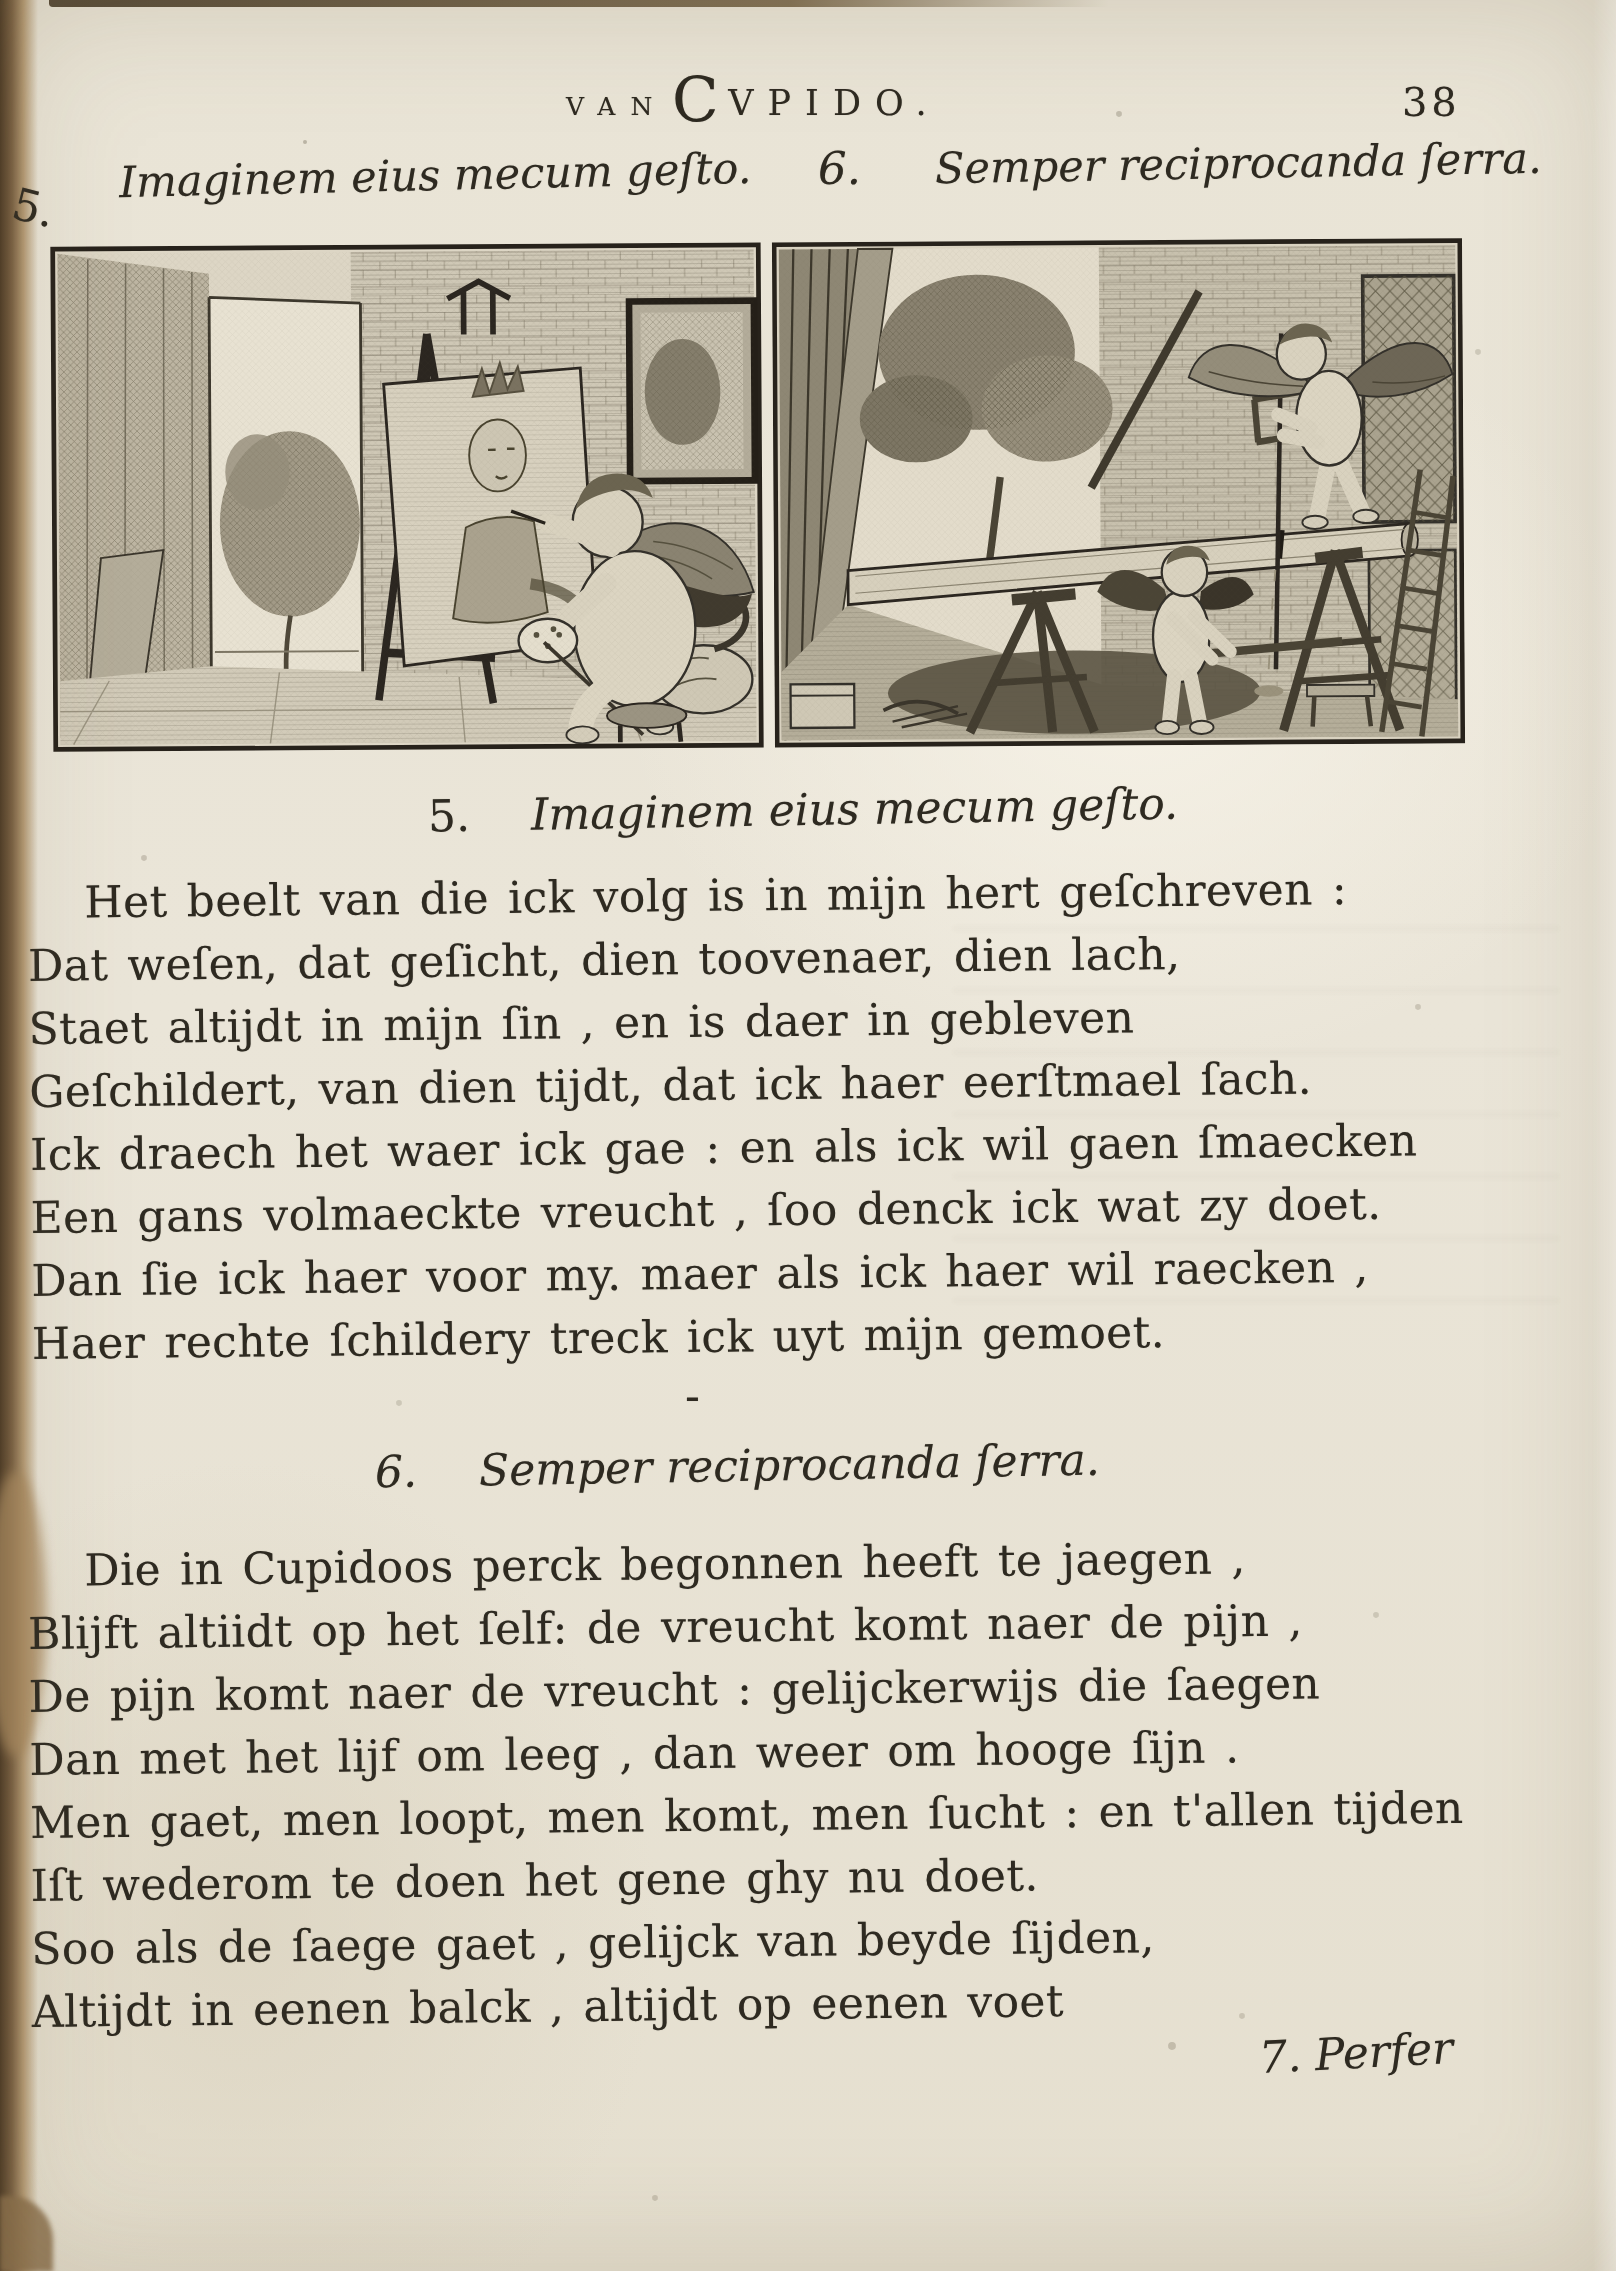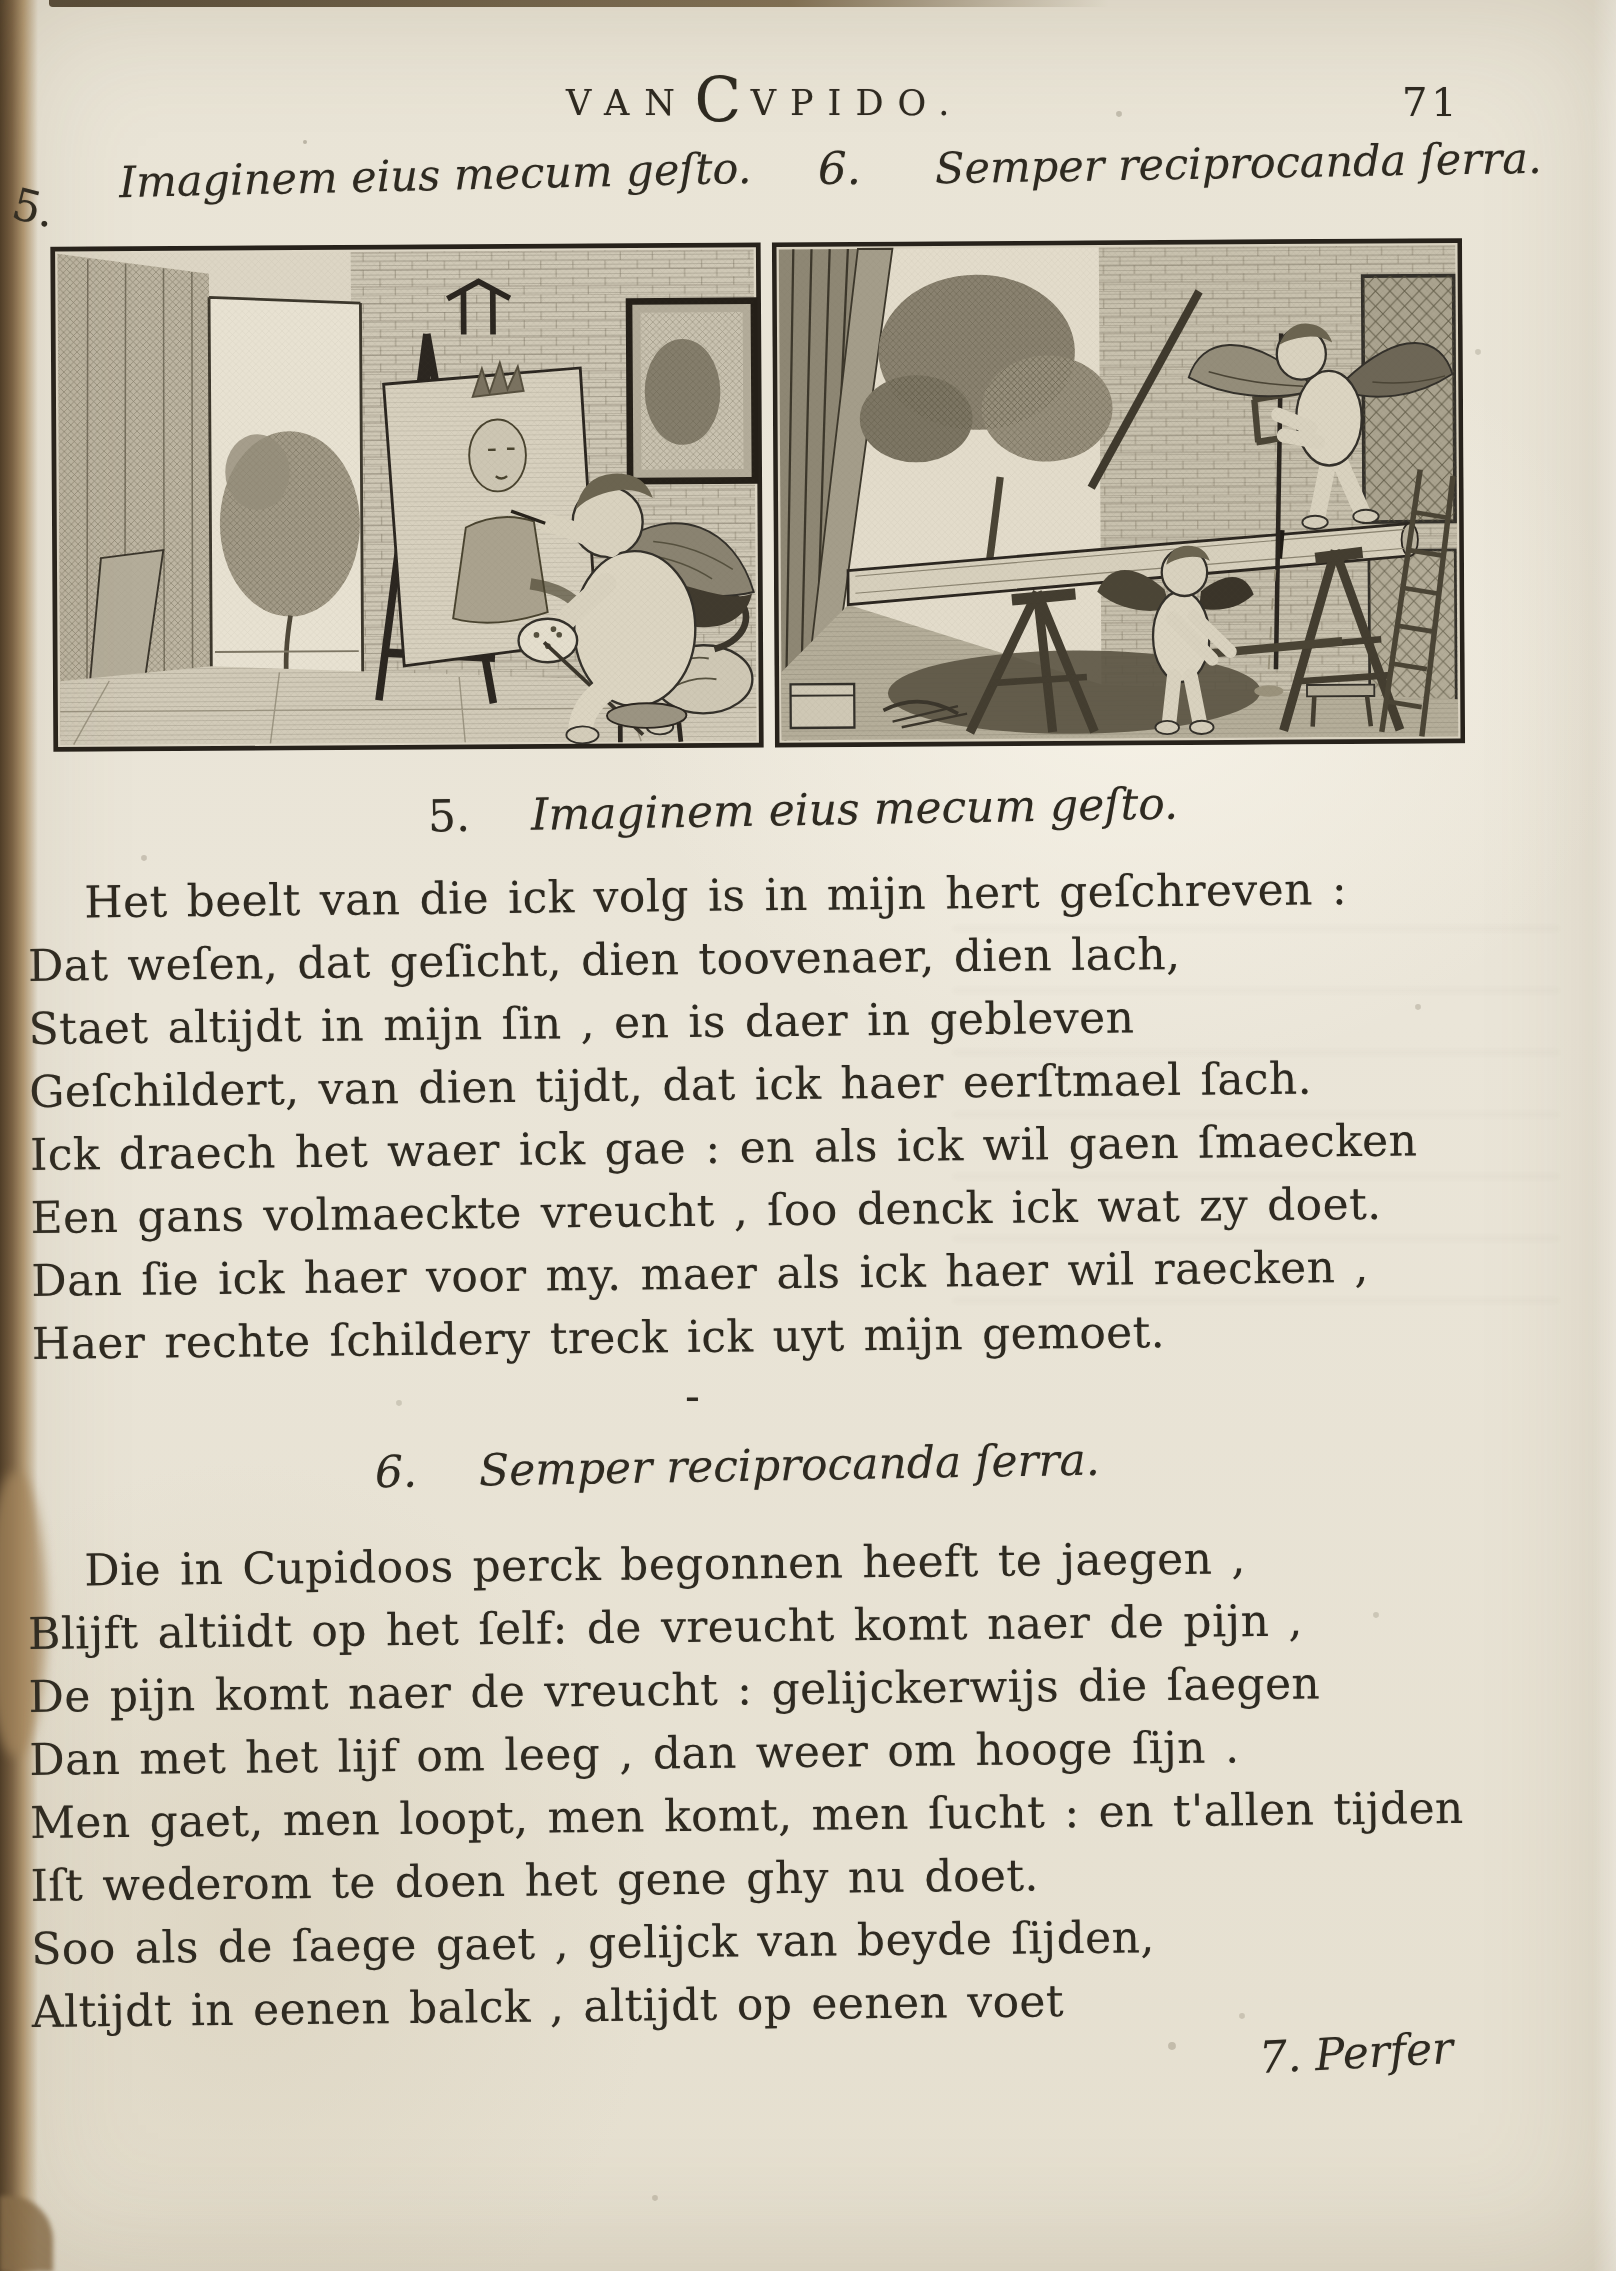--- a/index.html
+++ b/index.html
@@ -34,21 +34,21 @@
       1416px 1005px 0 0.9px rgba(80,70,50,.2), 1170px 2044px 0 1.9px rgba(90,80,60,.25),
       1240px 2014px 0 0.9px rgba(90,80,60,.2), 142px 856px 0 0.9px rgba(80,70,50,.22),
       1374px 1613px 0 0.9px rgba(80,70,50,.18), 653px 2196px 0 0.9px rgba(80,70,50,.2),
       1476px 350px 0 0.9px rgba(80,70,50,.18), 397px 1401px 0 0.9px rgba(80,70,50,.18);}
   .bleed{right:57px;top:927px;width:606px;height:397px;opacity:.05;pointer-events:none;
     background:repeating-linear-gradient(180deg,#5a513c 0 2.8px,transparent 2.8px 62px);
     filter:blur(2.8px);}
 
   
   .header{left:566px;top:64px;white-space:nowrap;}
-  .hdr-small{font-size:35px;letter-spacing:15px;text-align:center;}
+  .hdr-small{font-size:25px;letter-spacing:15px;text-align:center;}
   .hdr-initial{font-size:61px;letter-spacing:9.5px;vertical-align:-5.7px;}
   .hdr-rest{font-size:35px;letter-spacing:14px;text-align:center;}
   .pageno{left:1402px;top:79px;font-size:40px;letter-spacing:3.8px;}
 
   
   .cap-num-left{left:13.2px;top:182px;font-size:44px;transform:rotate(14deg);}
   .cap-left{left:119px;top:150px;font-size:43px;font-style:italic;transform:rotate(-1.3deg);white-space:nowrap;}
   .cap-num-right{left:818px;top:142px;font-size:45px;font-style:italic;}
   .cap-right{left:935px;top:138px;font-size:43px;font-style:italic;transform:rotate(-1deg);white-space:nowrap;}
 
@@ -84,21 +84,21 @@
 <div class="abs gutter-bottom"></div>
 <div class="abs top-edge"></div>
 <div class="abs right-edge"></div>
 <div class="abs speckles"></div>
 <div class="abs bleed"></div>
 
 <div class="abs header ink">
   <span class="hdr-small">VAN</span>
   <span class="hdr-initial">C</span><span class="hdr-rest">VPIDO.</span>
 </div>
-<div class="abs pageno ink">71</div>
+<div class="abs pageno ink">38</div>
 
 <div class="abs cap-num-left ink">5.</div>
 <div class="abs cap-left ink">Imaginem eius mecum geſto.</div>
 <div class="abs cap-num-right ink">6.</div>
 <div class="abs cap-right ink">Semper reciprocanda ſerra.</div>
 
 <div class="abs plates">
 
   <svg class="plate" role="img" width="712" height="506" viewBox="0 0 752 535" xmlns="http://www.w3.org/2000/svg" aria-label="Engraving: winged Cupid seated at an easel painting a portrait in a studio, framed picture on wall, window with tree">
     <defs>

